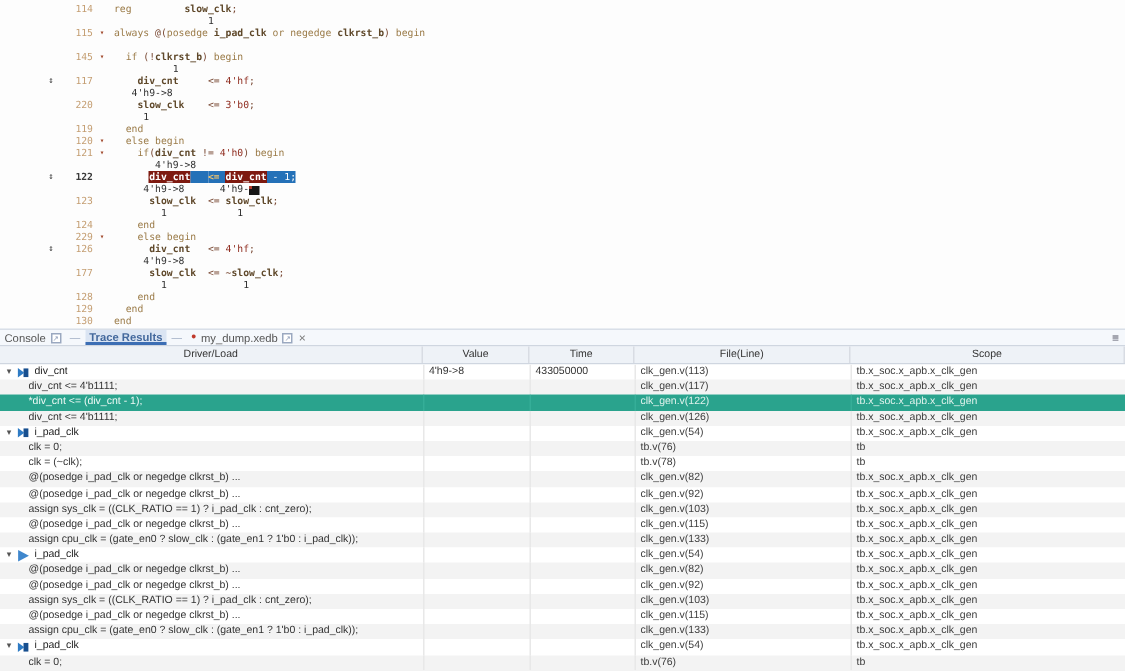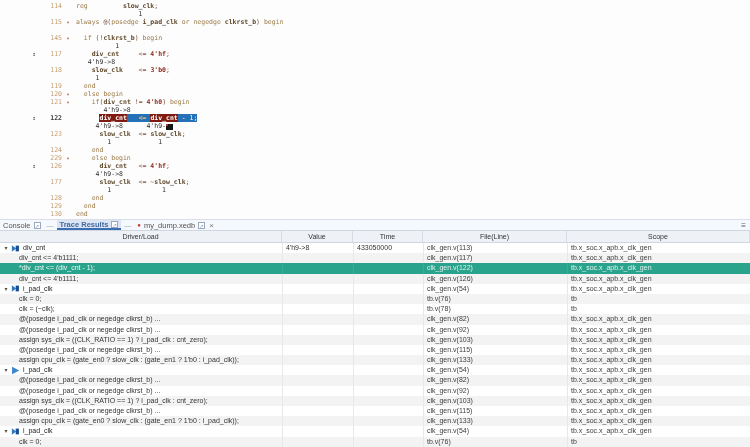--- a/index.html
+++ b/index.html
@@ -12,34 +12,34 @@
      font-family:"DejaVu Sans Mono",monospace;font-size:6.5px;white-space:pre;margin-left:30px;}
   .gutter{width:46px;flex:0 0 46px;display:flex;align-items:center;}
   .gut-marker{width:8px;flex:0 0 8px;color:#444;font-size:6px;text-align:center;}
   .gut-num{width:24px;flex:0 0 24px;text-align:right;color:#c49e72;}
   .gut-num.strong{color:#3a3a3a;font-weight:bold;}
   .gut-fold{width:12px;flex:0 0 12px;color:#a24a2e;font-size:5px;text-align:center;}
   .code-text,.ann-text{margin:0;font:inherit;white-space:pre;text-align:center;}
   .seg-k{color:#9b7b48;}
   .seg-i{color:#5f482a;font-weight:bold;}
   .seg-p{color:#7a4a35;}
-  .seg-n{color:#8f2b1e;font-weight:bold;}
+  .seg-n{color:#8f2b1e;font-weight:normal;}
   .seg-t{color:#5f482a;}
   .seg-hb{background:#2471b8;color:#ffffff;}
   .seg-ho{background:#2471b8;color:#f2c46d;font-weight:bold;}
   .seg-hr{background:#7e1a10;color:#ffffff;font-weight:bold;}
   .seg-a{color:#2f2f2f;}
   .seg-cur{display:inline-block;width:7px;height:6px;background:#161616;position:relative;vertical-align:bottom;}
   .seg-cur::before{content:"";position:absolute;left:0;top:0;width:2px;height:2px;background:#b03a2e;}
   
   .tabbar{position:absolute;left:0;top:219px;width:750px;height:12px;background:#f5f8fc;
           border-top:1px solid #d9dfe8;border-bottom:1px solid #cfd6e0;box-sizing:border-box;
           display:flex;align-items:center;font-size:7.5px;color:#555;}
   .tab{display:flex;align-items:center;height:100%;padding:0 3px;gap:3px;box-sizing:border-box;}
-  .tab.active{background:#dbe5f3;border-bottom:2px solid #3c6eb4;}
+  .tab.active{background:#dbe5f3;border-bottom:2px solid #3c6eb4;flex-direction:column;}
   .tab.active .tab-label{color:#44699d;font-weight:bold;}
   .tab-label{white-space:nowrap;}
   .popout{display:inline-block;width:7px;height:7px;border:1px solid #9aa8c0;color:#8a99b5;
           font-size:5px;line-height:6px;text-align:center;box-sizing:border-box;background:#fff;}
   .tab-dash{color:#9aa8c0;margin:0 3px;font-size:7px;}
   .tab-dot{color:#c0392b;font-size:6px;}
   .tab-close{color:#777;font-size:8px;margin-left:1px;}
   .bar-spacer{flex:1;}
   .bar-menu{color:#5a5a6a;font-size:8px;margin-right:4px;}
   
@@ -69,21 +69,21 @@
   <div class="code-panel">
     <div>
         <div class="code-line"><div class="gutter"><span class="gut-marker"></span><span class="gut-num">114</span><span class="gut-fold"></span></div><pre class="code-text"><span class="seg-k">reg         </span><span class="seg-i">slow_clk</span><span class="seg-p">;</span></pre></div>
         <div class="ann-line"><div class="gutter"></div><pre class="ann-text"><span class="seg-a">                1</span></pre></div>
         <div class="code-line"><div class="gutter"><span class="gut-marker"></span><span class="gut-num">115</span><span class="gut-fold">▾</span></div><pre class="code-text"><span class="seg-k">always </span><span class="seg-p">@(</span><span class="seg-k">posedge </span><span class="seg-i">i_pad_clk</span><span class="seg-k"> or </span><span class="seg-k">negedge </span><span class="seg-i">clkrst_b</span><span class="seg-p">) </span><span class="seg-k">begin</span></pre></div>
         <div class="ann-line"><div class="gutter"></div></div>
         <div class="code-line"><div class="gutter"><span class="gut-marker"></span><span class="gut-num">145</span><span class="gut-fold">▾</span></div><pre class="code-text"><span class="seg-k">  if </span><span class="seg-p">(!</span><span class="seg-i">clkrst_b</span><span class="seg-p">) </span><span class="seg-k">begin</span></pre></div>
         <div class="ann-line"><div class="gutter"></div><pre class="ann-text"><span class="seg-a">          1</span></pre></div>
         <div class="code-line"><div class="gutter"><span class="gut-marker">↕</span><span class="gut-num">117</span><span class="gut-fold"></span></div><pre class="code-text"><span class="seg-i">    div_cnt</span><span class="seg-p">     &lt;= </span><span class="seg-n">4'hf</span><span class="seg-p">;</span></pre></div>
         <div class="ann-line"><div class="gutter"></div><pre class="ann-text"><span class="seg-a">   4'h9-&gt;8</span></pre></div>
-        <div class="code-line"><div class="gutter"><span class="gut-marker"></span><span class="gut-num">118</span><span class="gut-fold"></span></div><pre class="code-text"><span class="seg-i">    slow_clk</span><span class="seg-p">    &lt;= </span><span class="seg-n">3'b0</span><span class="seg-p">;</span></pre></div>
+        <div class="code-line"><div class="gutter"><span class="gut-marker"></span><span class="gut-num">220</span><span class="gut-fold"></span></div><pre class="code-text"><span class="seg-i">    slow_clk</span><span class="seg-p">    &lt;= </span><span class="seg-n">3'b0</span><span class="seg-p">;</span></pre></div>
         <div class="ann-line"><div class="gutter"></div><pre class="ann-text"><span class="seg-a">     1</span></pre></div>
         <div class="code-line"><div class="gutter"><span class="gut-marker"></span><span class="gut-num">119</span><span class="gut-fold"></span></div><pre class="code-text"><span class="seg-k">  end</span></pre></div>
         <div class="code-line"><div class="gutter"><span class="gut-marker"></span><span class="gut-num">120</span><span class="gut-fold">▾</span></div><pre class="code-text"><span class="seg-k">  else begin</span></pre></div>
         <div class="code-line"><div class="gutter"><span class="gut-marker"></span><span class="gut-num">121</span><span class="gut-fold">▾</span></div><pre class="code-text"><span class="seg-k">    if</span><span class="seg-p">(</span><span class="seg-i">div_cnt</span><span class="seg-p"> != </span><span class="seg-n">4'h0</span><span class="seg-p">) </span><span class="seg-k">begin</span></pre></div>
         <div class="ann-line"><div class="gutter"></div><pre class="ann-text"><span class="seg-a">       4'h9-&gt;8</span></pre></div>
         <div class="code-line"><div class="gutter"><span class="gut-marker">↕</span><span class="gut-num strong">122</span><span class="gut-fold"></span></div><pre class="code-text"><span class="seg-t">      </span><span class="seg-hr">div_cnt</span><span class="seg-hb">   </span><span class="seg-ho">&lt;=</span><span class="seg-hb"> </span><span class="seg-hr">div_cnt</span><span class="seg-hb"> - 1;</span></pre></div>
         <div class="ann-line"><div class="gutter"></div><pre class="ann-text"><span class="seg-a">     4'h9-&gt;8      4'h9-</span><span class="seg-cur"></span></pre></div>
         <div class="code-line"><div class="gutter"><span class="gut-marker"></span><span class="gut-num">123</span><span class="gut-fold"></span></div><pre class="code-text"><span class="seg-i">      slow_clk</span><span class="seg-p">  &lt;= </span><span class="seg-i">slow_clk</span><span class="seg-p">;</span></pre></div>
         <div class="ann-line"><div class="gutter"></div><pre class="ann-text"><span class="seg-a">        1            1</span></pre></div>
         <div class="code-line"><div class="gutter"><span class="gut-marker"></span><span class="gut-num">124</span><span class="gut-fold"></span></div><pre class="code-text"><span class="seg-k">    end</span></pre></div>

